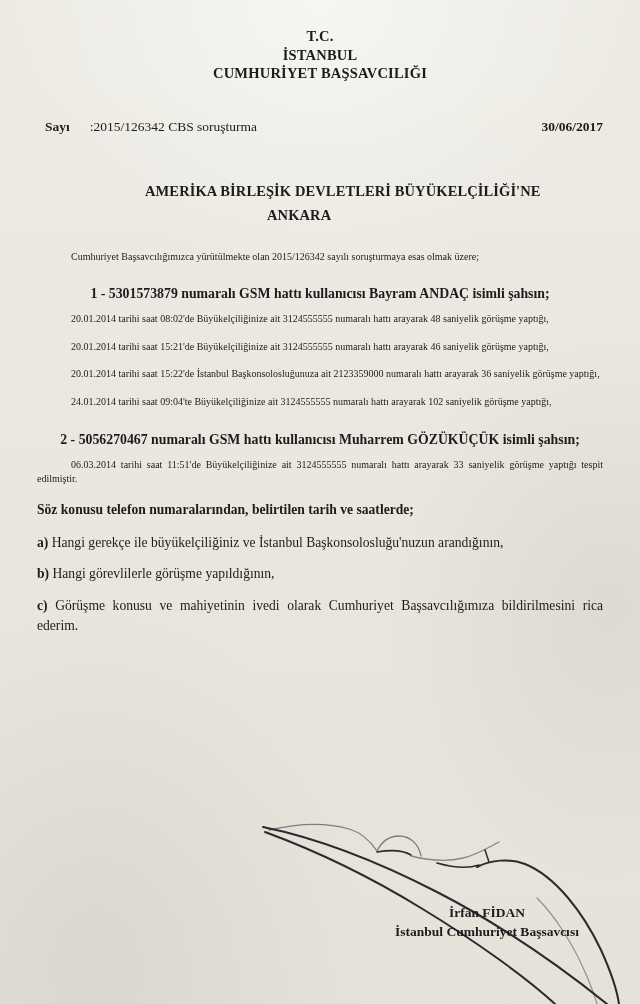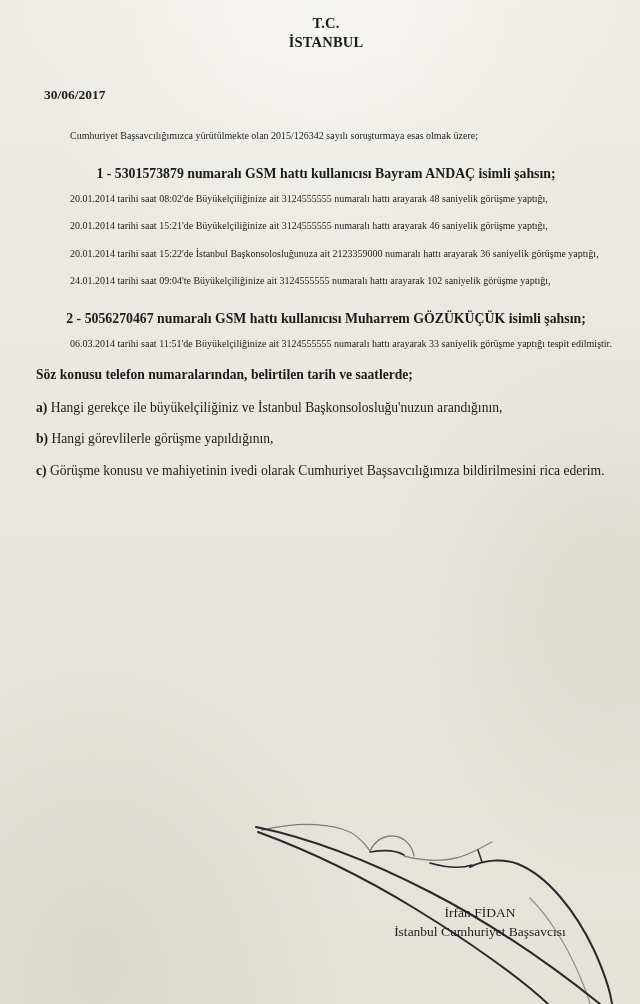--- a/index.html
+++ b/index.html
@@ -24,22 +24,21 @@
       radial-gradient(ellipse 70% 40% at 50% 0%, rgba(255,255,255,0.55), rgba(255,255,255,0) 70%),
       radial-gradient(ellipse 60% 50% at 15% 95%, rgba(120,115,100,0.10), rgba(0,0,0,0) 70%),
       radial-gradient(ellipse 50% 40% at 95% 60%, rgba(120,115,100,0.10), rgba(0,0,0,0) 70%),
       linear-gradient(180deg, #edebe4 0%, #e9e7df 45%, #e5e2da 100%);
     z-index: 0;
   }
   .sheet {
     position: absolute;
     inset: 0;
     z-index: 2;
-    padding: 4px;
-    margin-left: 12px;
+    padding: 17px;
   }
 
   .letterhead {
     text-align: center;
     margin-top: 10px;
     line-height: 1.28;
   }
   .letterhead div {
     font-weight: bold;
     font-size: 14.5px;
@@ -116,25 +115,26 @@
   .section-2 {
     margin-top: 30px;
   }
   .q-intro {
     margin-top: 16px;
   }
 
   
   .sig-area {
     position: absolute;
-    left: 0;
+    left: 7px;
     top: 820px;
     width: 531px;
     height: 184px;
     z-index: 4;
+    font-weight: bold;
   }
   .sig-svg {
     position: absolute;
     left: 0;
     top: 0;
   }
   .sig-names {
     position: absolute;
     top: 84px;
     left: 330px;
@@ -153,26 +153,34 @@
 </head>
 <body>
 
 <div class="paper-grain"></div>
 
 <div class="sheet">
 
   <div class="letterhead">
     <div>T.C.</div>
     <div>İSTANBUL</div>
+    <div>CUMHURİYET BAŞSAVCILIĞI</div>
   </div>
 
   <div class="meta-row">
+    <div class="meta-left">
+      <span class="lbl">Sayı</span><span>:2015/126342 CBS soruşturma</span>
+    </div>
     <div class="meta-date">30/06/2017</div>
   </div>
 
+  <div class="addressee">
+    <span>AMERİKA BİRLEŞİK DEVLETLERİ BÜYÜKELÇİLİĞİ'NE</span>
+    <span class="city">ANKARA</span>
+  </div>
 
   <div class="body-block">
 
     <p class="just">Cumhuriyet Başsavcılığımızca yürütülmekte olan 2015/126342 sayılı soruşturmaya esas olmak üzere;</p>
 
     <p class="heading-item">1 - 5301573879 numaralı GSM hattı kullanıcısı Bayram ANDAÇ isimli şahsın;</p>
     <p class="just">20.01.2014 tarihi saat 08:02'de Büyükelçiliğinize ait 3124555555 numaralı hattı arayarak 48 saniyelik görüşme yaptığı,</p>
     <p class="just">20.01.2014 tarihi saat 15:21'de Büyükelçiliğinize ait 3124555555 numaralı hattı arayarak 46 saniyelik görüşme yaptığı,</p>
     <p class="just">20.01.2014 tarihi saat 15:22'de İstanbul Başkonsolosluğunuza ait 2123359000 numaralı hattı arayarak 36 saniyelik görüşme yaptığı,</p>
     <p class="just">24.01.2014 tarihi saat 09:04'te Büyükelçiliğinize ait 3124555555 numaralı hattı arayarak 102 saniyelik görüşme yaptığı,</p>

